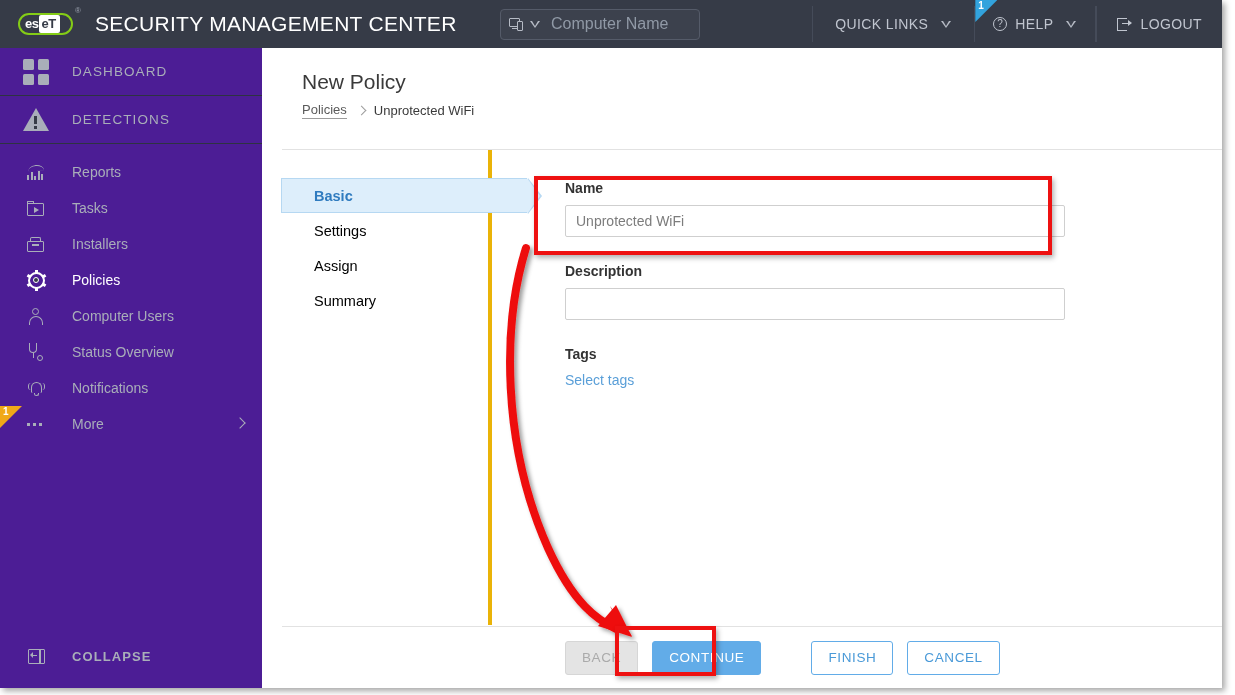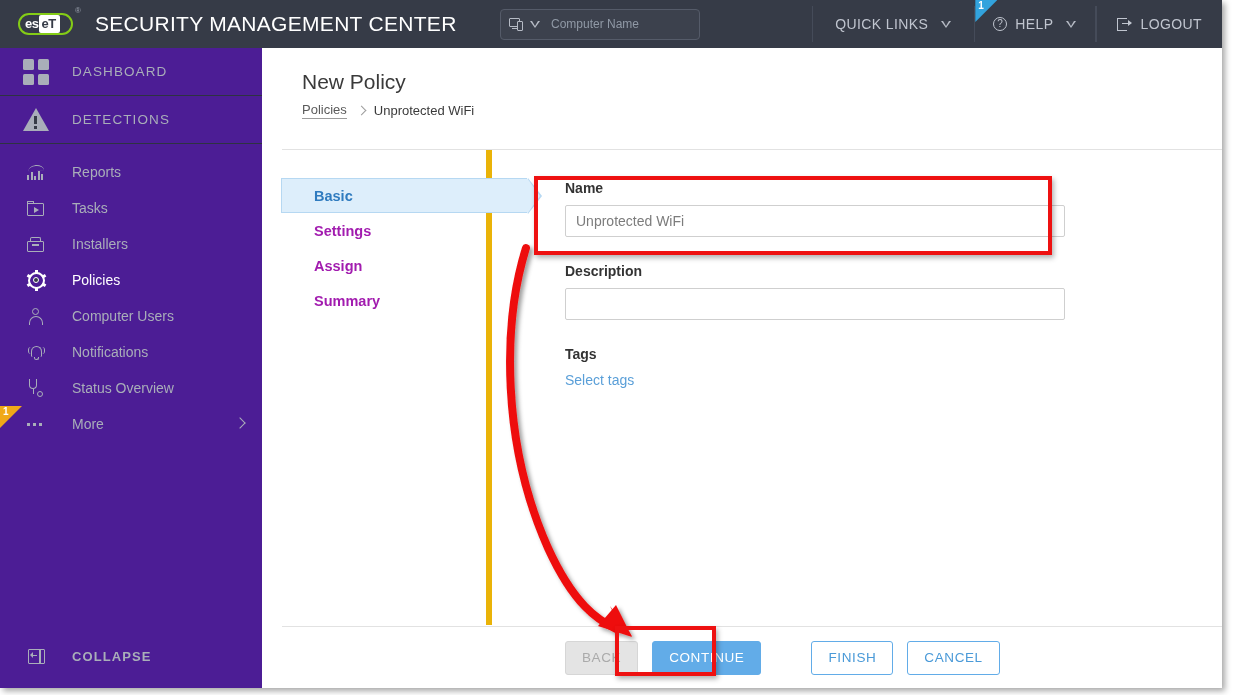--- a/index.html
+++ b/index.html
@@ -106,21 +106,21 @@
   }
   .caret-down.hollow::before {
     content: ""; position: absolute; left: 1.6px; top: 0px;
     width: 0; height: 0; z-index: 2;
     border-left: 3.9px solid transparent;
     border-right: 3.9px solid transparent;
     border-top: 5px solid #3c414d;
   }
   .search-input {
     background: transparent; border: none; outline: none;
-    color: #d0d4db; font-size: 12px;
+    color: #d0d4db; font-size: 16px;
     font-family: "Liberation Sans", sans-serif;
     margin-left: 10px; width: 140px;
   }
   .search-input::placeholder { color: #9099a6; }
 
   .hdr-sep { width: 1px; background: #454b59; margin: 6px 0; }
 
   .hdr-item {
     display: flex; align-items: center; justify-content: center;
     gap: 8px; padding: 0 20px;
@@ -407,28 +407,27 @@
     width: 7px; height: 7px; margin-left: 2px;
     border-right: 1.4px solid #9c9c9c; border-top: 1.4px solid #9c9c9c;
     transform: rotate(45deg);
   }
   .bc-current { color: #3a3a3a; }
 
   .wizard { position: absolute; left: 0; top: 102px; width: 960px; height: 538px; }
 
   .steps {
     position: absolute; left: 0; top: 0; width: 210px; height: 475px;
-    border-right: 6px solid #eab308;
+    border-right: 4px solid #eab308;
   }
   .step {
     height: 35px; display: flex; align-items: center;
     padding-left: 32px;
-    color: #a21caf; font-size: 14.5px; cursor: pointer;
+    color: #000000; font-size: 14.5px; cursor: pointer;
     position: relative;
-    font-weight: bold;
   }
   .step + .step { margin-top: 0px; }
   .steps-inner { padding-top: 28px; display: flex; flex-direction: column; gap: 0px; }
   .step.active {
     background: #ddeefb; border: 1px solid #b6d8f2;
     border-right: none;
     color: #2f7bbf; font-weight: bold;
     width: 246px; margin-left: -1px;
   }
   .step.active::after {
@@ -658,39 +657,39 @@
         <span class="ic-user">
           <span class="h"></span>
             <span class="b2"></span>
         </span>
       </span>
       <span class="lbl">Computer Users</span>
     </div>
 
     <div class="nav-small">
       <span class="ico-slot">
+        <span class="ic-stat">
+          <span class="tb"></span>
+            <span class="cd"></span>
+            <span class="cr"></span>
+        </span>
+      </span>
+      <span class="lbl">Status Overview</span>
+    </div>
+
+    <div class="nav-small">
+      <span class="ico-slot">
         <span class="ic-bell">
           <span class="w1"></span>
             <span class="bd"></span>
             <span class="w2"></span>
             <span class="cl"></span>
         </span>
       </span>
       <span class="lbl">Notifications</span>
-    </div>
-
-    <div class="nav-small">
-      <span class="ico-slot">
-        <span class="ic-stat">
-          <span class="tb"></span>
-            <span class="cd"></span>
-            <span class="cr"></span>
-        </span>
-      </span>
-      <span class="lbl">Status Overview</span>
     </div>
 
     <div class="nav-small">
       <span class="corner-badge amber">1</span>
       <span class="ico-slot">
         <span class="ic-dots">
             <b></b>
             <b></b>
             <b></b>
           </span>

